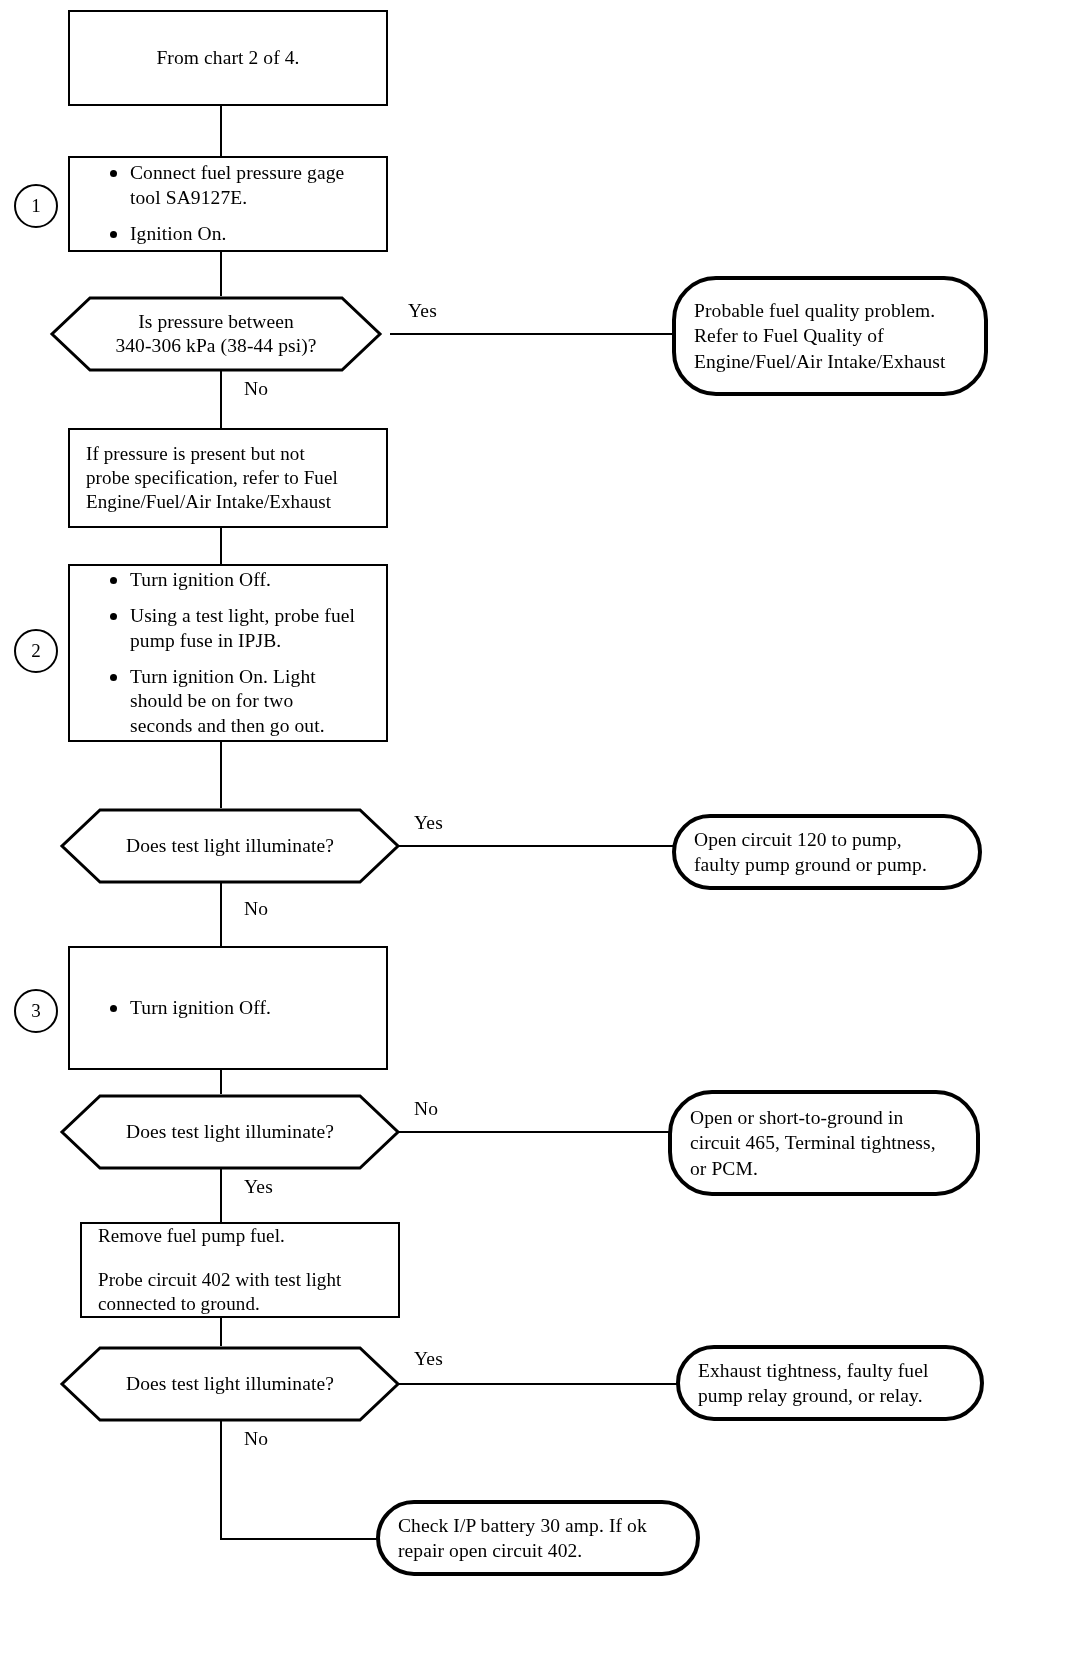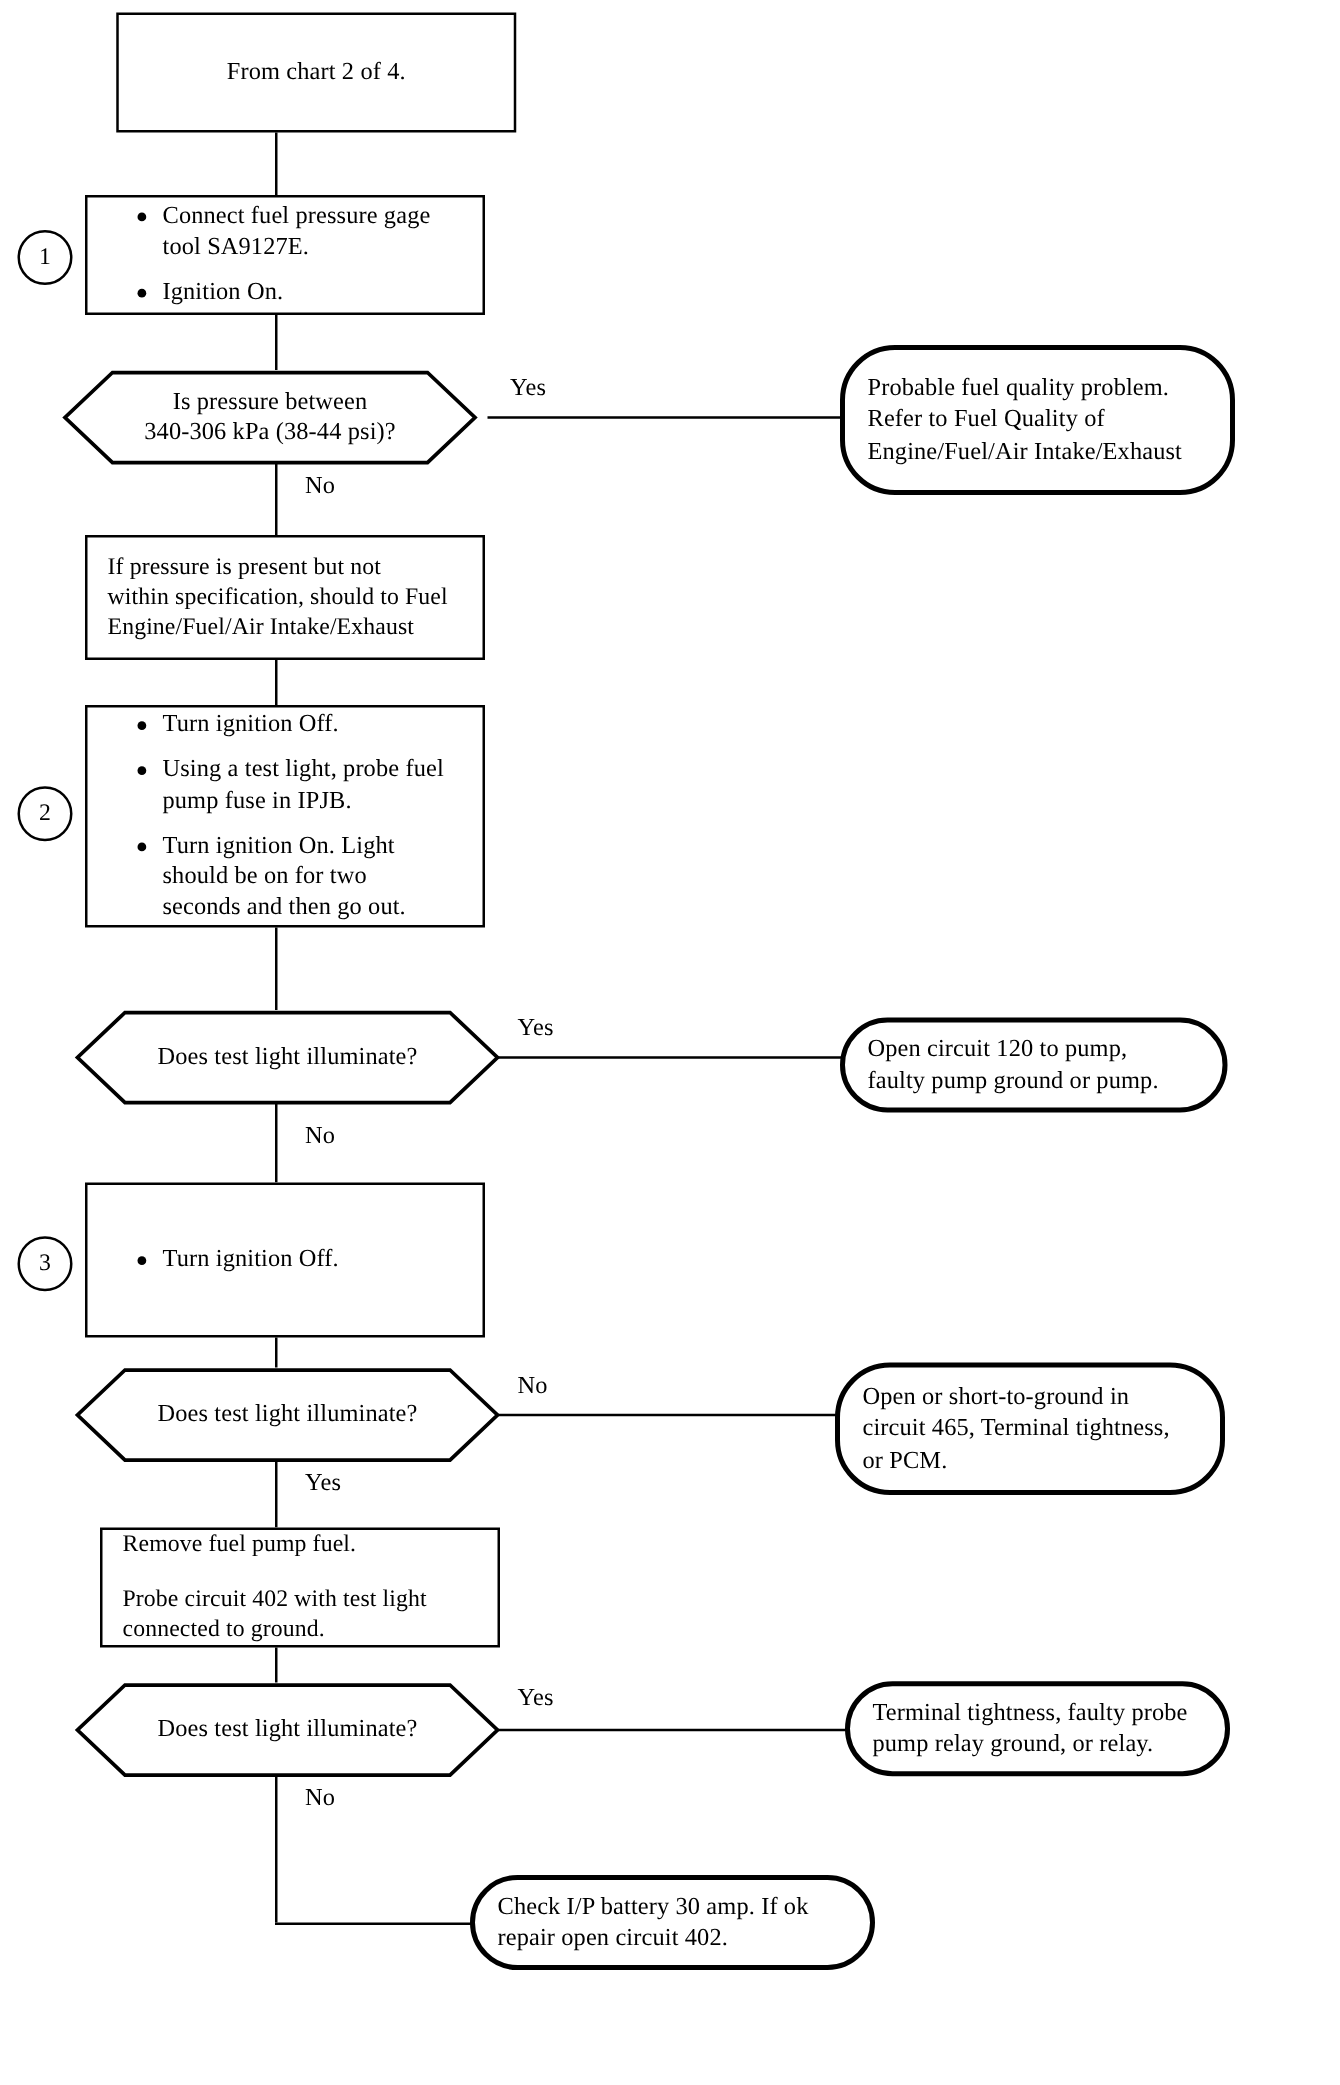--- a/index.html
+++ b/index.html
@@ -26,21 +26,21 @@
   }
 
   
   .rect {
     border: 2.5px solid #000;
     background: #fff;
     display: flex;
     flex-direction: column;
     justify-content: center;
   }
-  .rect.center { align-items: center; margin-left: 25px; }
+  .rect.center { align-items: center; }
 
   .rect-text {
     font-size: 19.5px;
     line-height: 1.28;
     letter-spacing: 0.1px;
   }
 
   
   ul.bullets {
     list-style: none;
@@ -190,21 +190,21 @@
 
   <div class="node term" style="left:672px; top:276px; width:316px; height:120px;">
     <div>Probable fuel quality problem.</div>
     <div>Refer to Fuel Quality of</div>
     <div>Engine/Fuel/Air Intake/Exhaust</div>
   </div>
 
   <div class="node rect" style="left:68px; top:428px; width:320px; height:100px;">
     <div class="para">
       <div>If pressure is present but not</div>
-      <div>within specification, should to Fuel</div>
+      <div>probe specification, refer to Fuel</div>
       <div>Engine/Fuel/Air Intake/Exhaust</div>
     </div>
   </div>
 
   <div class="vline" style="left:220px; top:528px; height:36px;"></div>
 
   <div class="step-circle" style="left:14px; top:629px;">
     <span>2</span>
   </div>
   <div class="node rect" style="left:68px; top:564px; width:320px; height:178px;">
@@ -283,21 +283,21 @@
   </div>
 
   <div class="hline" style="left:398px; top:1383px; width:280px;"></div>
   <div class="branch-label" style="left:414px; top:1348px;">Yes</div>
 
   <div class="vline" style="left:220px; top:1420px; height:118px;"></div>
   <div class="branch-label" style="left:244px; top:1428px;">No</div>
   <div class="hline" style="left:220px; top:1538px; width:158px;"></div>
 
   <div class="node term" style="left:676px; top:1345px; width:308px; height:76px;">
-    <div>Terminal tightness, faulty probe</div>
+    <div>Exhaust tightness, faulty fuel</div>
     <div>pump relay ground, or relay.</div>
   </div>
 
   <div class="node term" style="left:376px; top:1500px; width:324px; height:76px;">
     <div>Check I/P battery 30 amp. If ok</div>
     <div>repair open circuit 402.</div>
   </div>
 
 </div>
 

